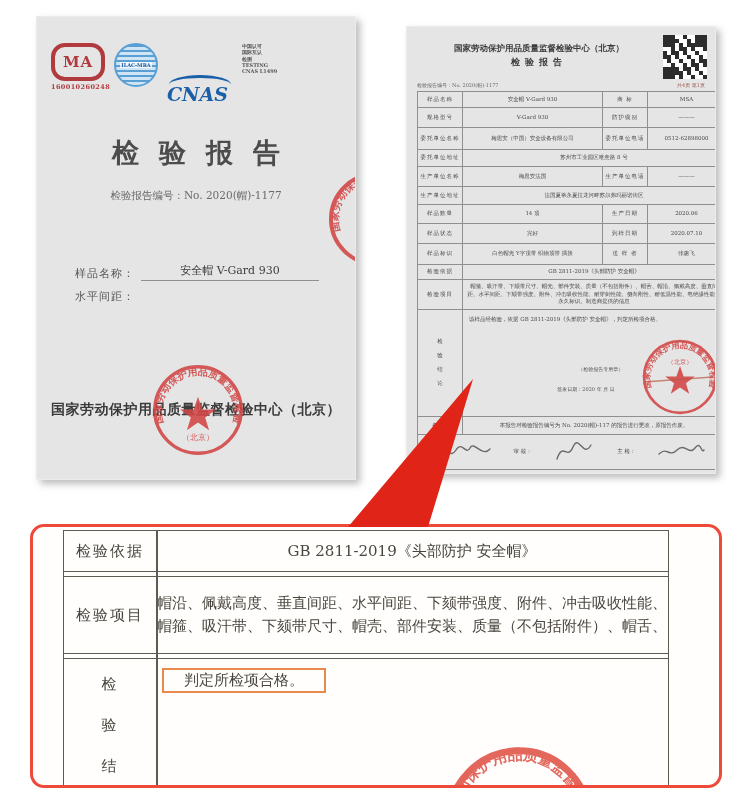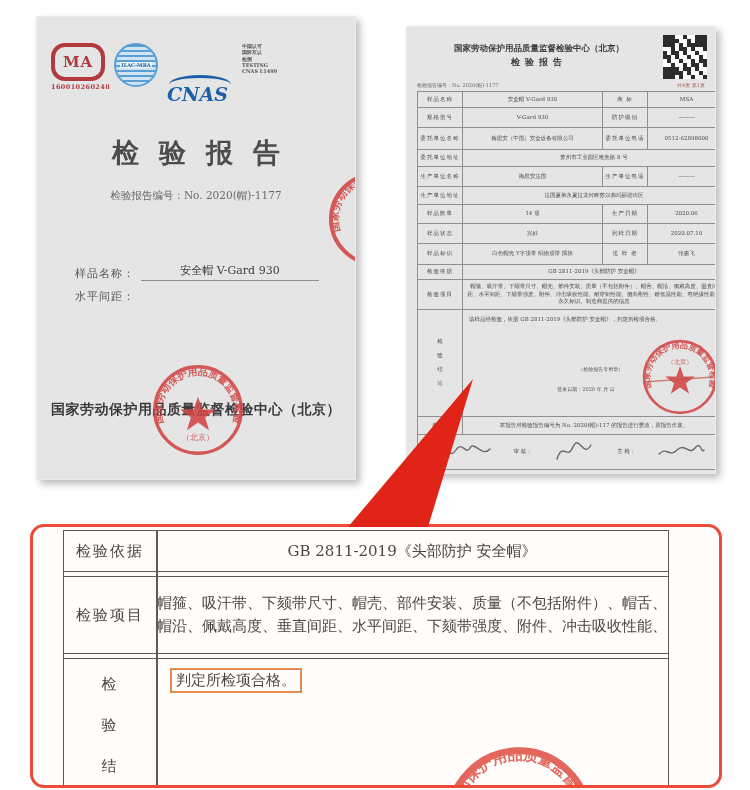--- a/index.html
+++ b/index.html
@@ -71,21 +71,21 @@
   .ct-row{position:relative; border-top:1.5px solid #5f5b52; border-bottom:1.5px solid #5f5b52; margin-bottom:4px; display:flex;}
   .ct-row.last{border-bottom:none; margin-bottom:0;}
   .ct-lab{flex:none; width:92px; display:flex; align-items:center; justify-content:center; font-size:15px; color:#4a463f; letter-spacing:2px;}
   .ct-val{flex:1; display:flex; flex-direction:column; align-items:center; justify-content:center; font-size:15px; color:#4a463f;}
   .ct-r1{height:40px;}
   .ct-r2{height:76px;}
   .ct-r2 .ct-val div{line-height:1.55; white-space:nowrap;}
   .ct-r3{height:140px;}
   .ct-r3 .ct-lab{flex-direction:column; justify-content:flex-start; padding-top:16px; gap:22px;}
   .ct-r3 .ct-val{justify-content:flex-start; padding-top:9px; flex-direction:row; align-items:flex-start; white-space:nowrap;}
-  .hl{border:2px solid #e98a4d; padding:1px 4px; margin-left:14px;}
+  .hl{border:2px solid #e98a4d; padding:1px 20px; margin-left:6px;}
 </style>
 </head>
 <body>
 
 <div class="canvas">
 
   <section class="page cover">
     <div class="logo-row">
       <div class="cma">
         <div class="cma-box">MA</div>
@@ -382,22 +382,22 @@
   <section class="callout">
     <div class="ct">
       <div class="ct-vline"></div>
       <div class="ct-row ct-r1">
         <div class="ct-lab">检验依据</div>
         <div class="ct-val">GB 2811-2019《头部防护 安全帽》</div>
       </div>
       <div class="ct-row ct-r2">
         <div class="ct-lab">检验项目</div>
         <div class="ct-val">
+          <div>帽沿、佩戴高度、垂直间距、水平间距、下颏带强度、附件、冲击吸收性能、</div>
           <div>帽箍、吸汗带、下颏带尺寸、帽壳、部件安装、质量（不包括附件）、帽舌、</div>
-          <div>帽沿、佩戴高度、垂直间距、水平间距、下颏带强度、附件、冲击吸收性能、</div>
         </div>
       </div>
       <div class="ct-row ct-r3 last">
         <div class="ct-lab">
           <span>检</span>
           <span>验</span>
           <span>结</span>
         </div>
         <div class="ct-val">
           <span class="hl">判定所检项合格。</span>

